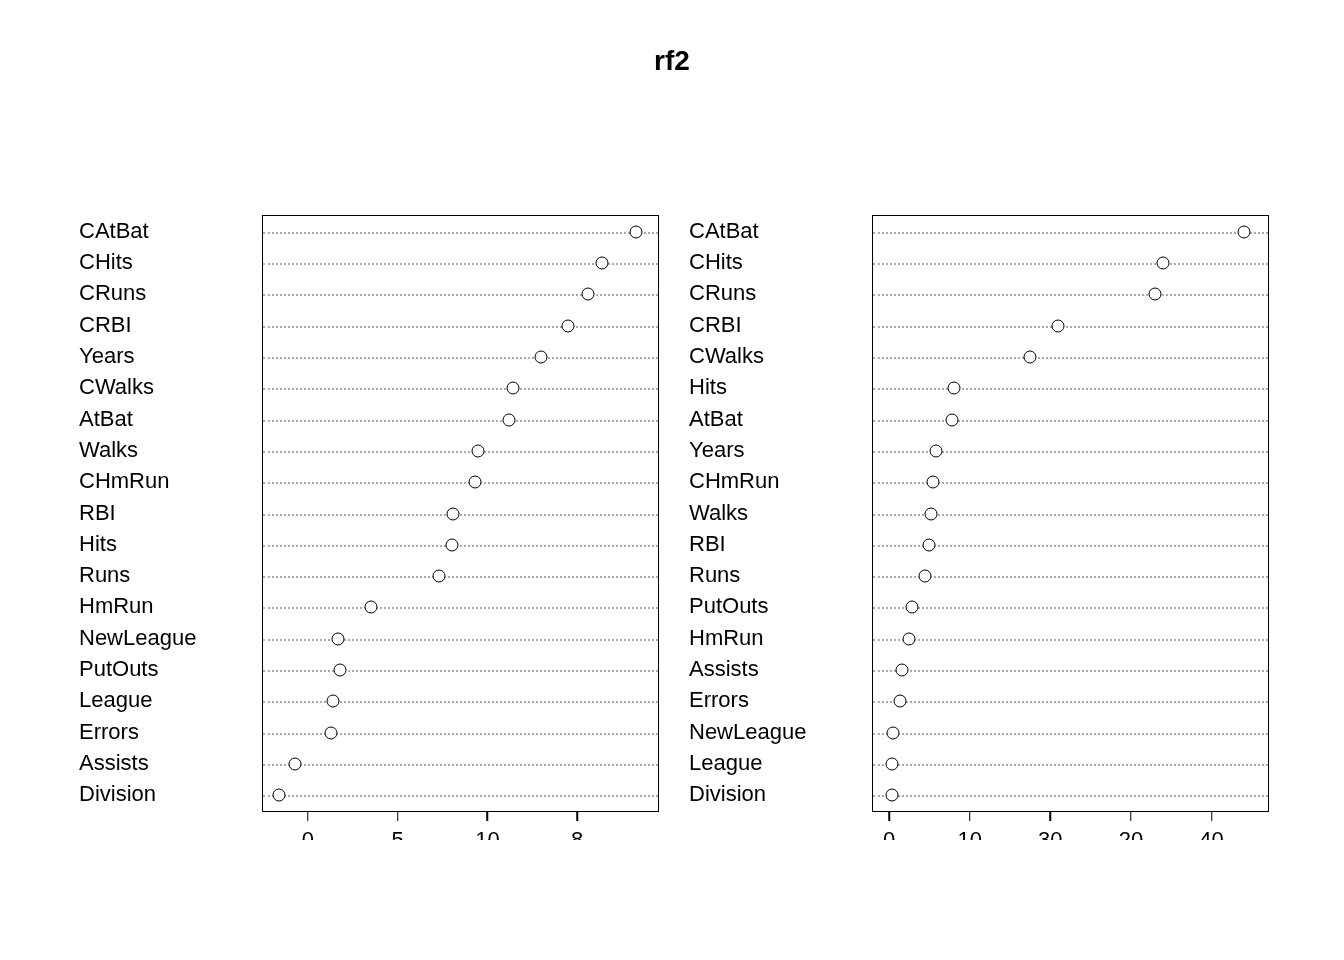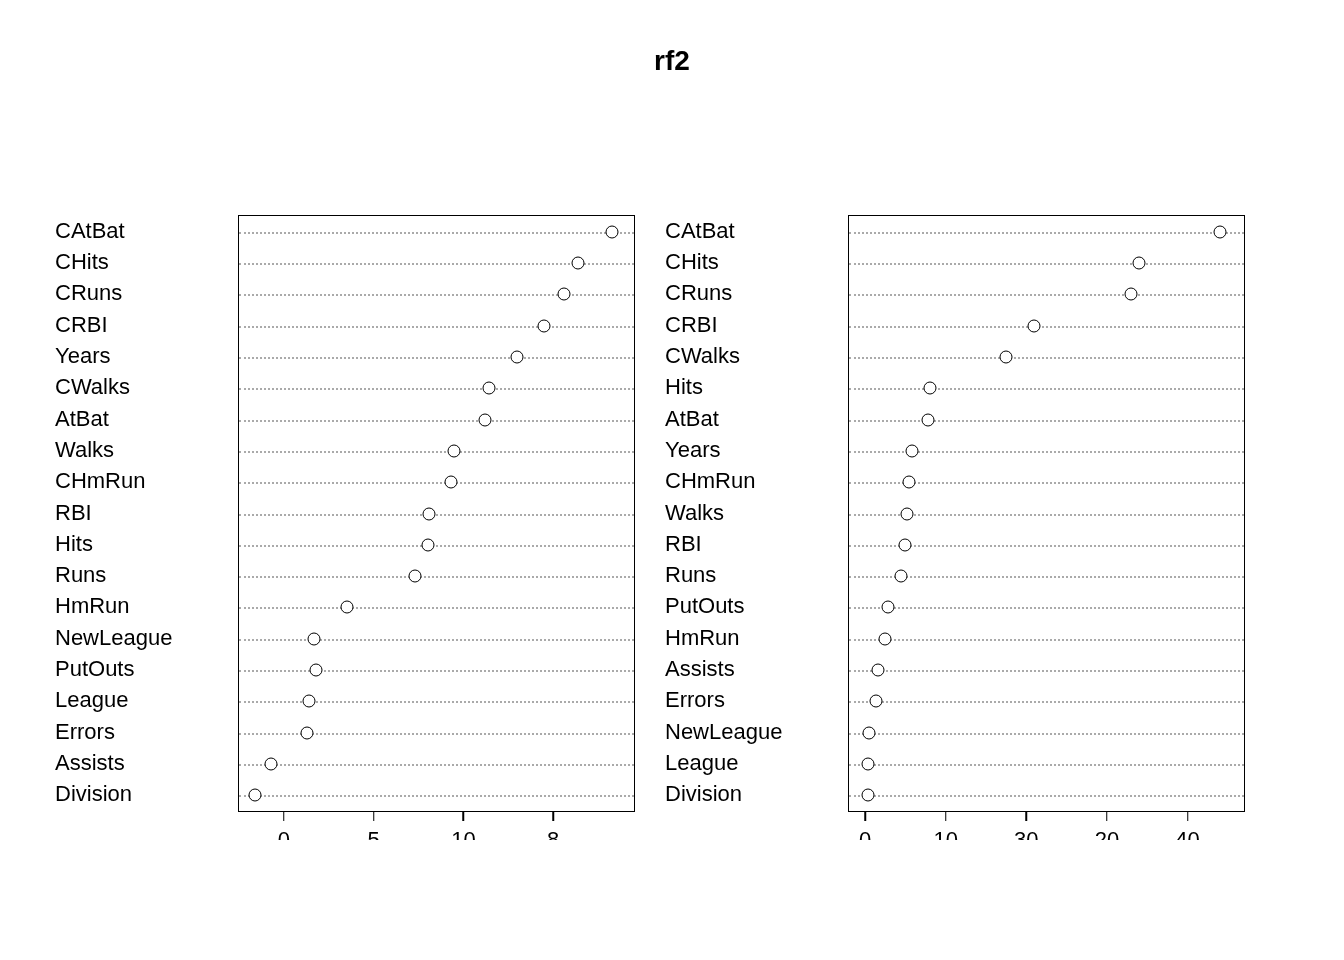--- a/index.html
+++ b/index.html
@@ -19,20 +19,21 @@
     top: 45px;
     left: 0;
     width: 100%;
     text-align: center;
     font-size: 28px;
     font-weight: bold;
     color: #000;
   }
   .panel {
     position: absolute;
+    margin-left: 24px;
   }
   .labels {
     position: absolute;
     text-align: left;
   }
   .label-row {
     position: absolute;
     right: 0;
     transform: translateY(-50%);
     white-space: nowrap;

